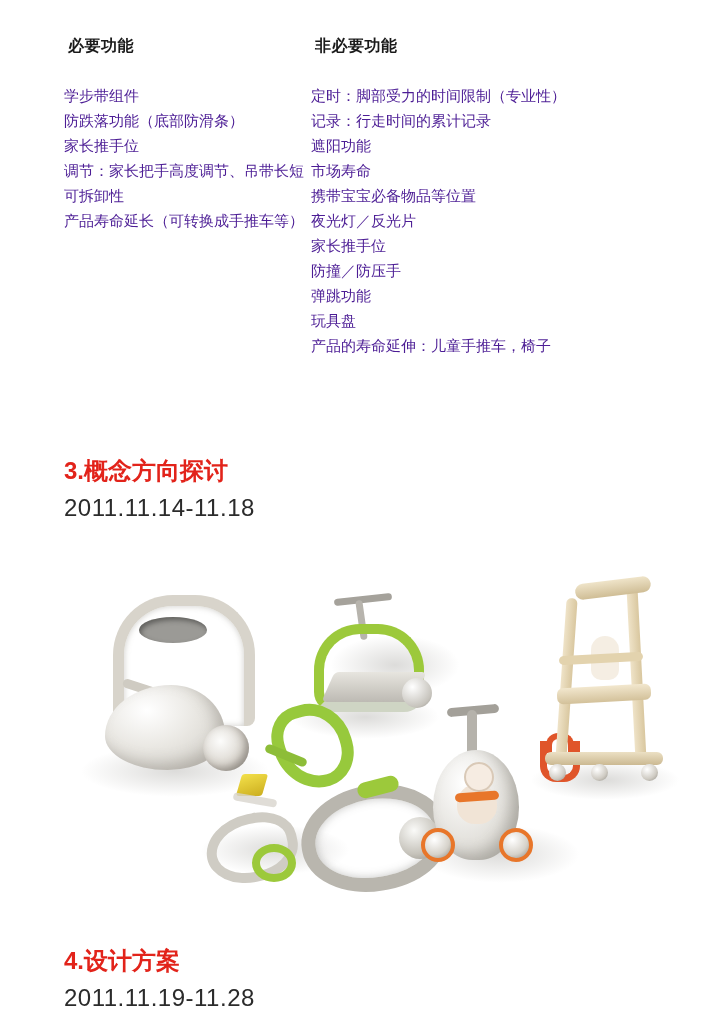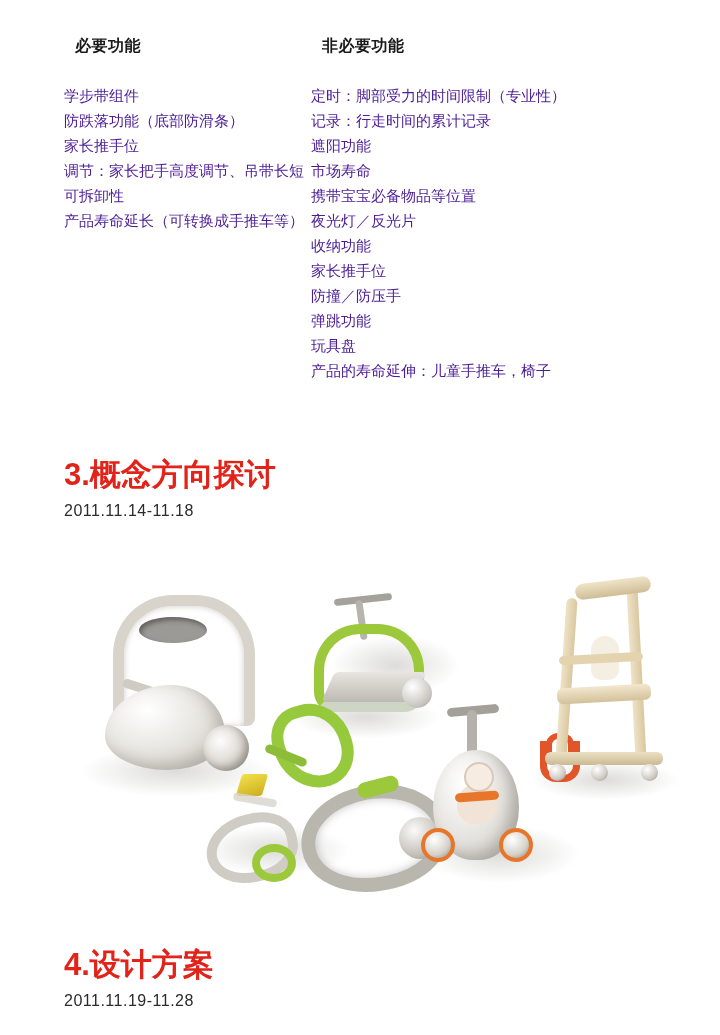--- a/index.html
+++ b/index.html
@@ -29,21 +29,21 @@
     width: 720px;
     display: flex;
   }
   .col-required { width: 305px; padding-left: 64px; box-sizing: border-box; }
   .col-optional { width: 415px; padding-left: 6px; box-sizing: border-box; }
 
   .col-heading {
     font-size: 16px;
     font-weight: bold;
     letter-spacing: 0.5px;
-    margin: 0 0 26px 11px;
+    margin: 0 0 26px 4px;
     color: #1a1a1a;
   }
   .feature-list {
     list-style: none;
     margin: 0;
     padding: 0;
   }
   .feature-list li {
     font-size: 15px;
     line-height: 25px;
@@ -51,28 +51,28 @@
     white-space: nowrap;
   }
 
   
   .section {
     position: absolute;
     left: 64px;
   }
   .section-title {
     color: #e2231a;
-    font-size: 31px;
+    font-size: 24px;
     font-weight: bold;
     letter-spacing: 0px;
     margin: 0;
     line-height: 1.1;
   }
   .section-date {
-    font-size: 16px;
+    font-size: 24px;
     color: #2b2b2b;
     margin: 10px 0 0 0;
     letter-spacing: 0.5px;
   }
   #section-concept { top: 458px; }
   #section-design  { top: 948px; }
 
   
   .sketch-area {
     position: absolute;
@@ -332,21 +332,20 @@
 
     <div class="col-optional">
       <h2 class="col-heading">非必要功能</h2>
       <ul class="feature-list">
         <li>定时：脚部受力的时间限制（专业性）</li>
         <li>记录：行走时间的累计记录</li>
         <li>遮阳功能</li>
         <li>市场寿命</li>
         <li>携带宝宝必备物品等位置</li>
         <li>夜光灯／反光片</li>
-        <li>收纳功能</li>
         <li>家长推手位</li>
         <li>防撞／防压手</li>
         <li>弹跳功能</li>
         <li>玩具盘</li>
         <li>产品的寿命延伸：儿童手推车，椅子</li>
       </ul>
     </div>
 
   </div>
 

